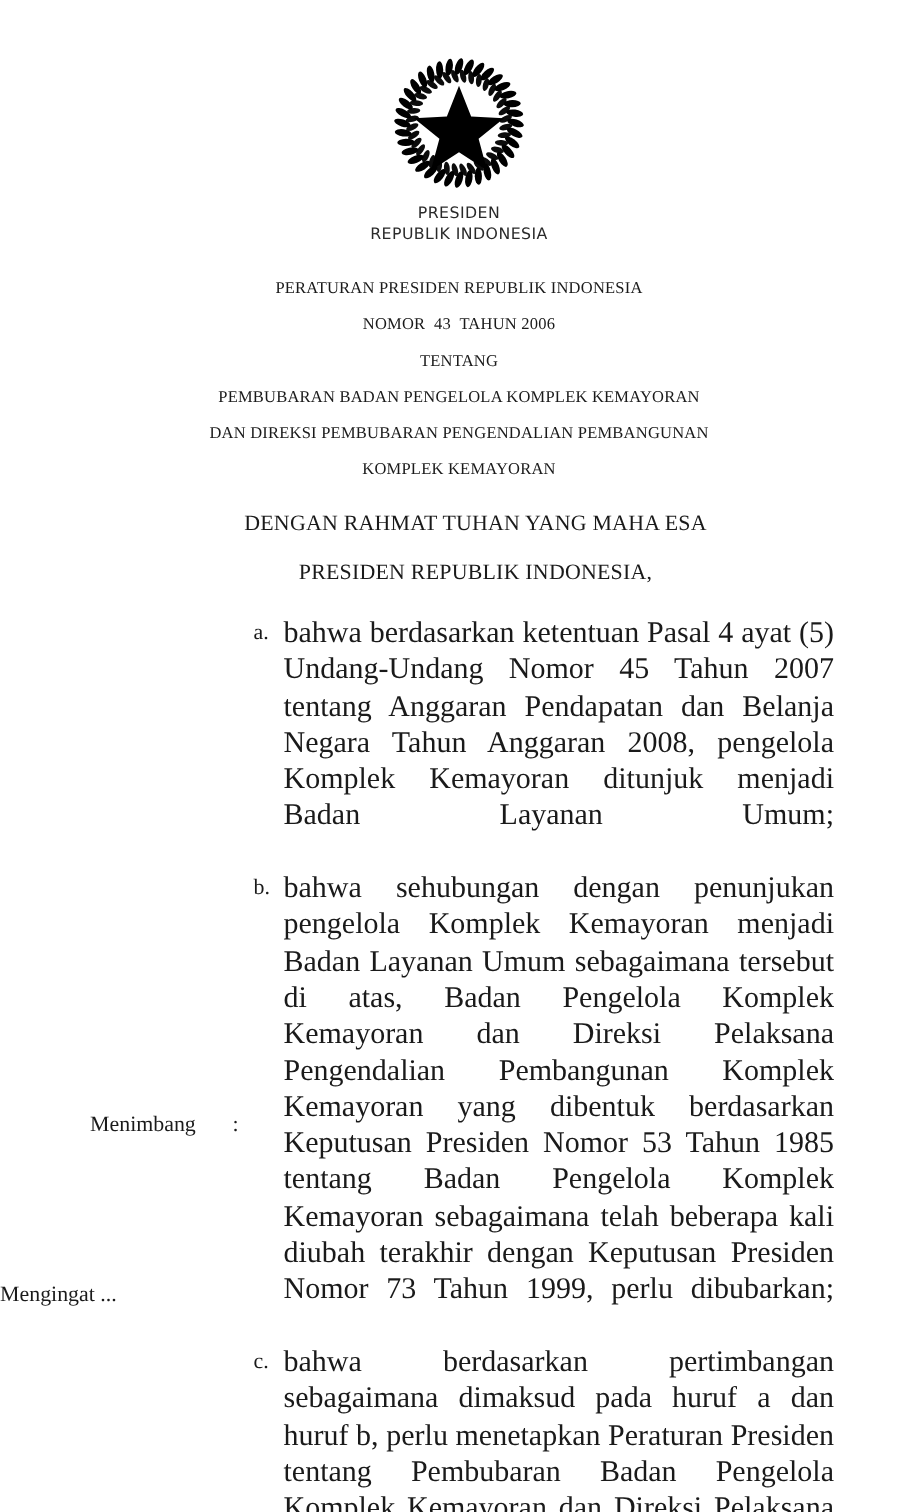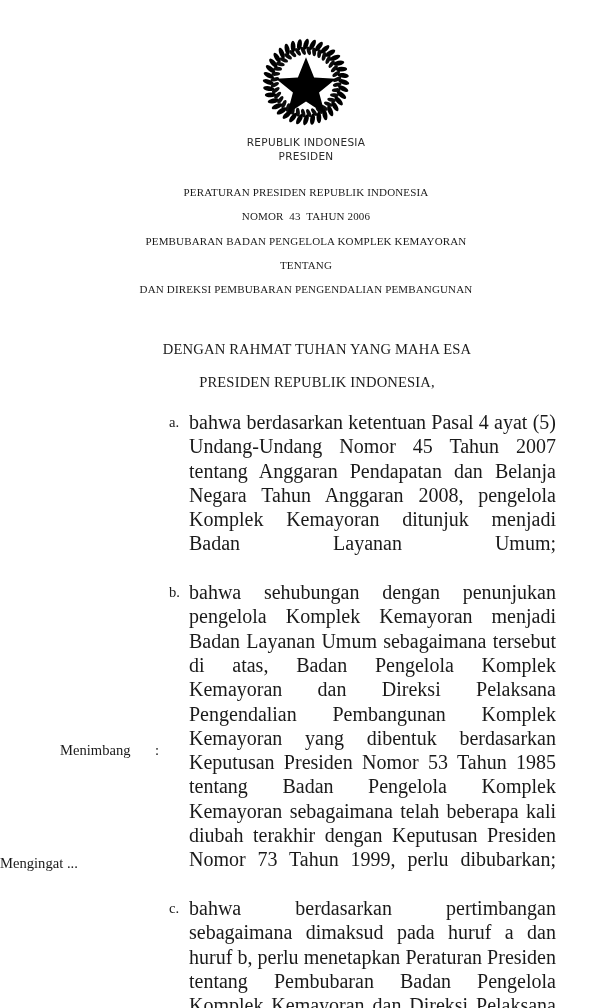--- a/index.html
+++ b/index.html
@@ -374,31 +374,32 @@
                   </g>
               </g>
             </g>
           </g>
         </g>
 
         <path d="M50 23 L58.8 45.2 L82.6 46.6 L64.2 61.4 L70.4 84.4 L50 71.2 L29.6 84.4 L35.8 61.4 L17.4 46.6 L41.2 45.2 Z"></path>
       </g>
     </svg>
     <div class="emblem-caption">
+      <div>PRESIDEN</div>
       <div>REPUBLIK INDONESIA</div>
-      <div>PRESIDEN</div>
     </div>
   </div>
 
   <div class="title-block">
     <div class="title-line">PERATURAN PRESIDEN REPUBLIK INDONESIA</div>
     <div class="title-line">NOMOR  43  TAHUN 2006</div>
+    <div class="title-line">TENTANG</div>
     <div class="title-line">PEMBUBARAN BADAN PENGELOLA KOMPLEK KEMAYORAN</div>
-    <div class="title-line">TENTANG</div>
     <div class="title-line">DAN DIREKSI PEMBUBARAN PENGENDALIAN PEMBANGUNAN</div>
+    <div class="title-line">KOMPLEK KEMAYORAN</div>
   </div>
 
   <div class="preamble-block">
     <div class="preamble-line">DENGAN RAHMAT TUHAN YANG MAHA ESA</div>
     <div class="preamble-gap"></div>
     <div class="preamble-line">PRESIDEN REPUBLIK INDONESIA,</div>
   </div>
 
   <div class="considerans">
     <div class="cons-row">

